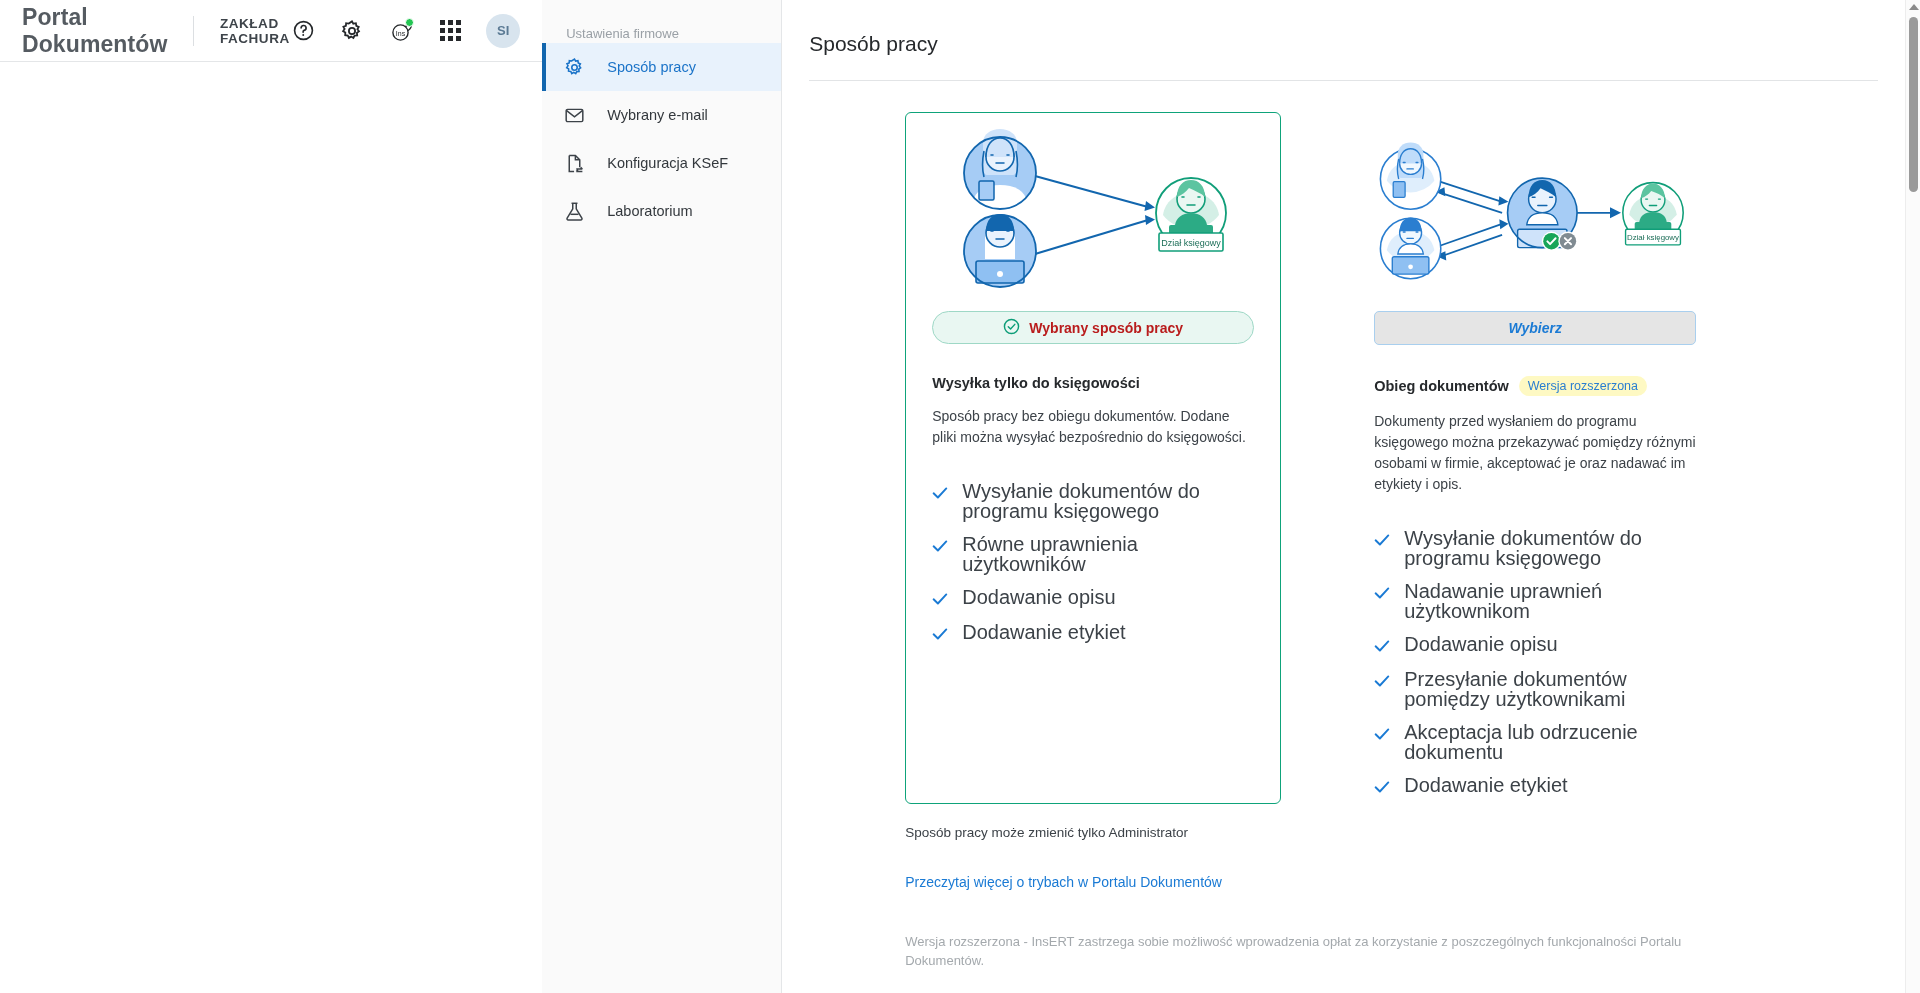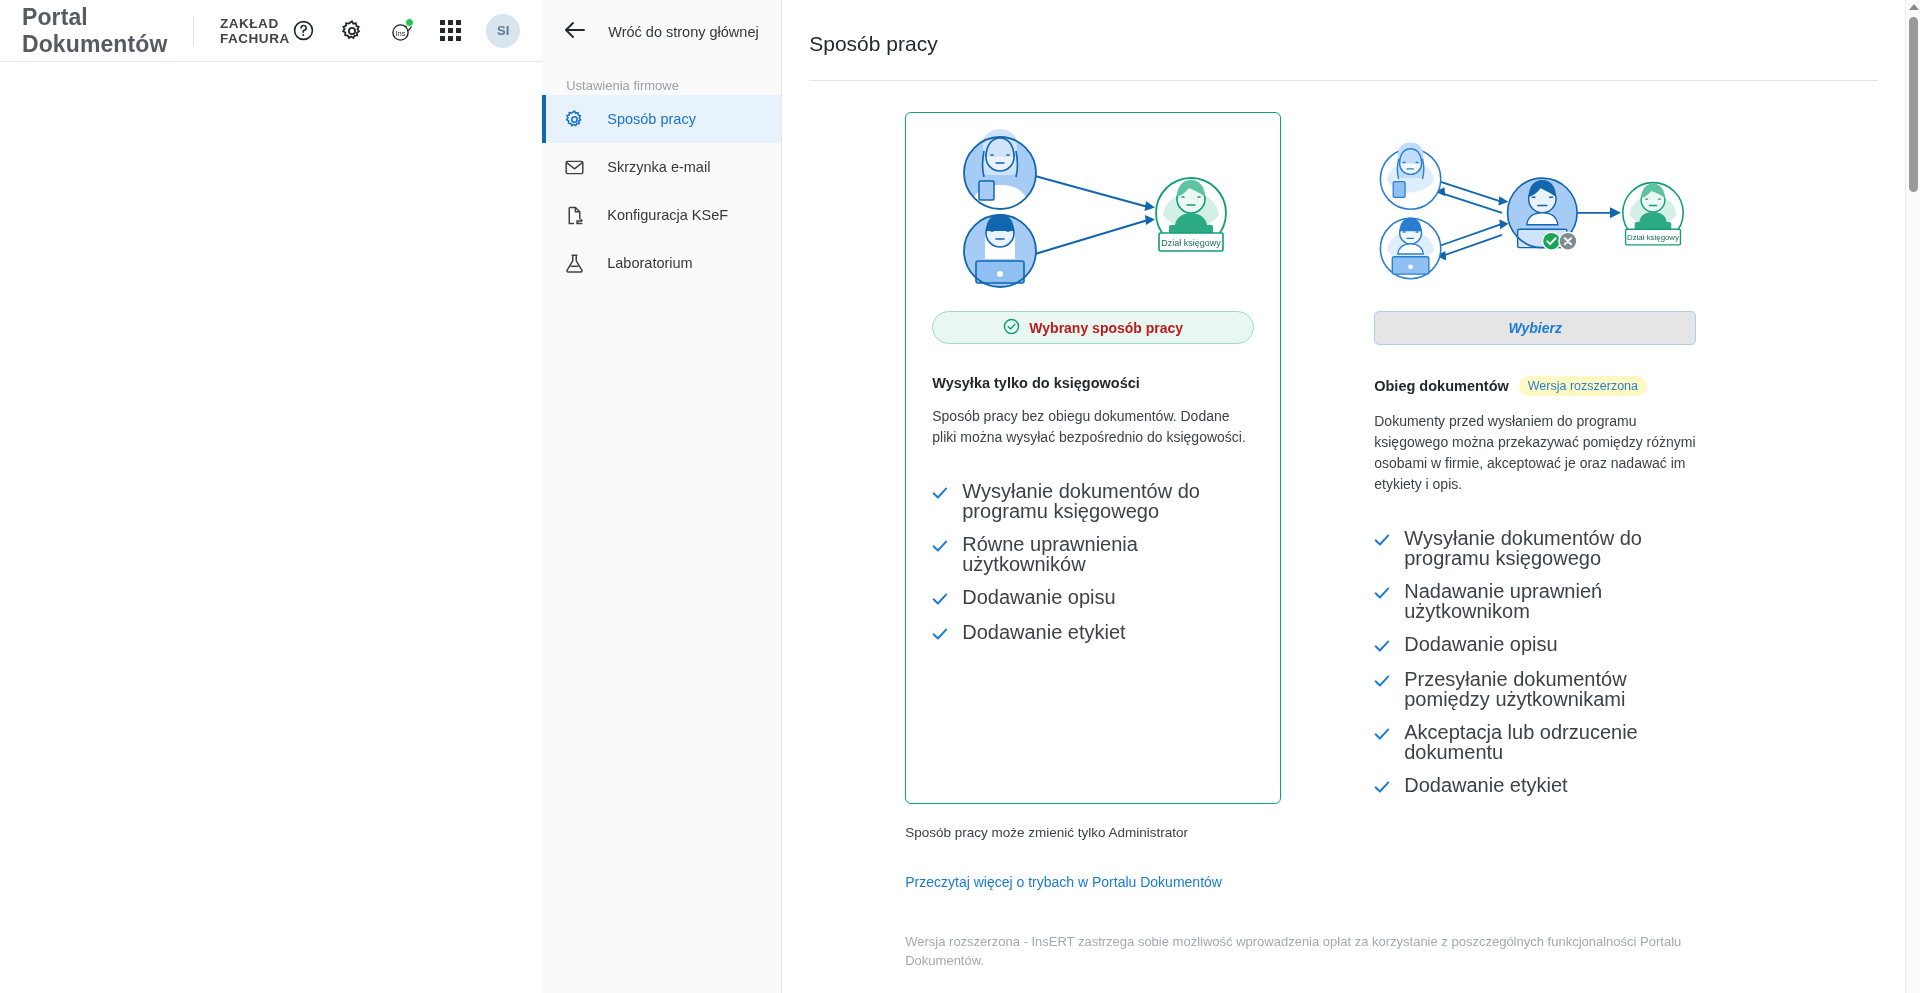--- a/index.html
+++ b/index.html
@@ -218,50 +218,41 @@
       </div>
 
       <div class="avatar">SI</div>
     </div>
   </div>
 
   <div class="body">
 
     <div class="sidebar">
 
-      <div class="back-row">
-        <span>
-          <svg width="22" height="18" viewBox="0 0 22 18" fill="none" stroke="#25282b" stroke-width="1.9" stroke-linecap="round" stroke-linejoin="round">
-            <path d="M20 9H2.4"></path>
-              <path d="M9 2L2 9l7 7"></path>
-          </svg>
-        </span>
-        <span class="lbl">Wróć do strony głównej</span>
-      </div>
 
       <div class="section-label">Ustawienia firmowe</div>
 
       <div class="nav-item active">
         <span>
           <svg width="21" height="21" viewBox="0 0 24 24" fill="none" stroke="#1a73c8" stroke-width="1.8">
             <circle cx="12" cy="12" r="3.1"></circle>
             <path d="M12 2.4l1.3 2.3 2.6-.5.4 2.6 2.4 1.1-1.3 2.3 1.6 2.1-2.1 1.6.3 2.6-2.6.2-1.2 2.3-2.2-1.4-2.3 1.3-1.1-2.4-2.6-.3.1-2.6-2.2-1.4 1.5-2.2-1.2-2.3 2.5-.9.2-2.6 2.6.4z"></path>
           </svg>
         </span>
         <span class="nlbl">Sposób pracy</span>
       </div>
 
       <div class="nav-item">
         <span>
           <svg width="21" height="21" viewBox="0 0 24 24" fill="none" stroke="#3c4248" stroke-width="1.7">
             <rect x="2.5" y="5" width="19" height="14" rx="1.6"></rect>
             <path d="M3 6.5l9 7 9-7"></path>
           </svg>
         </span>
-        <span class="nlbl">Skrzynka e-mail</span>
+        <span class="nlbl">Wybrany e-mail</span>
       </div>
 
 
       <div class="nav-item">
         <span>
           <svg width="21" height="21" viewBox="0 0 24 24" fill="none" stroke="#3c4248" stroke-width="1.7">
             <path d="M6 2.8h7l5 5v8.5"></path>
             <path d="M6 2.8v18.4h5.5"></path>
             <path d="M13 2.8v5h5"></path>
             <path d="M14 18.4h7M19 16.4l2 2M21 21.2h-7M16 19.2l-2 2"></path>

